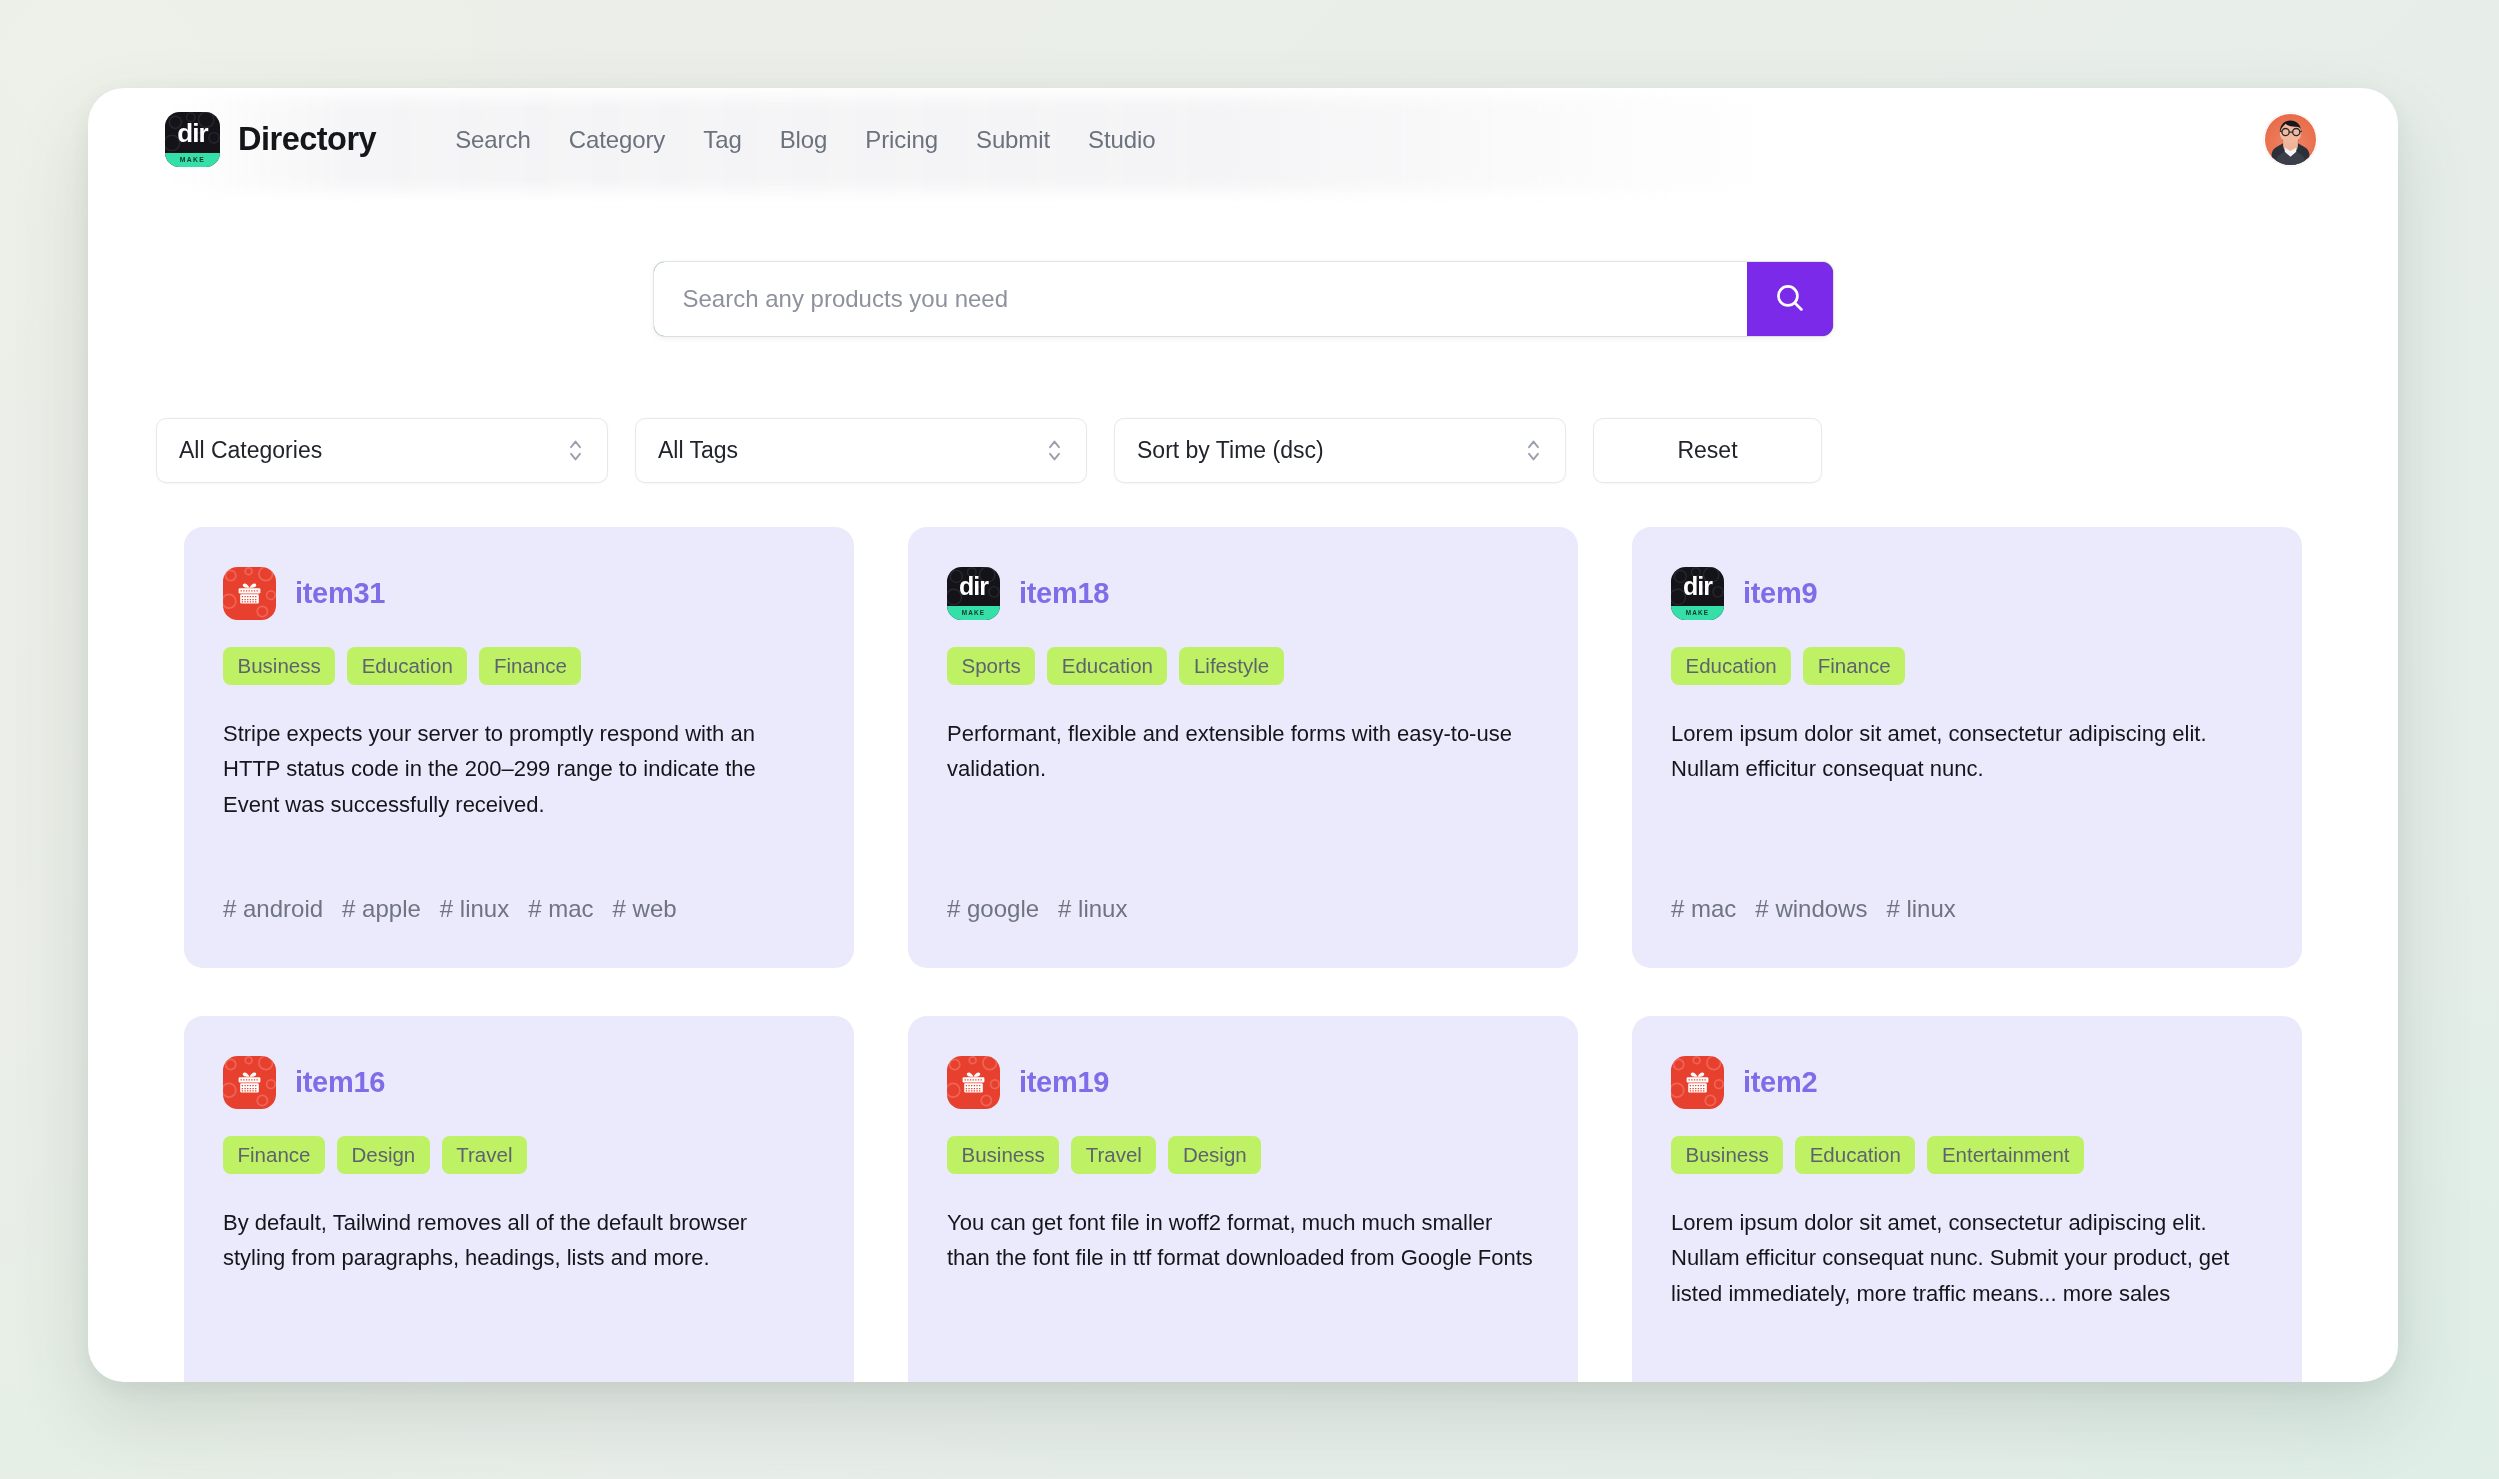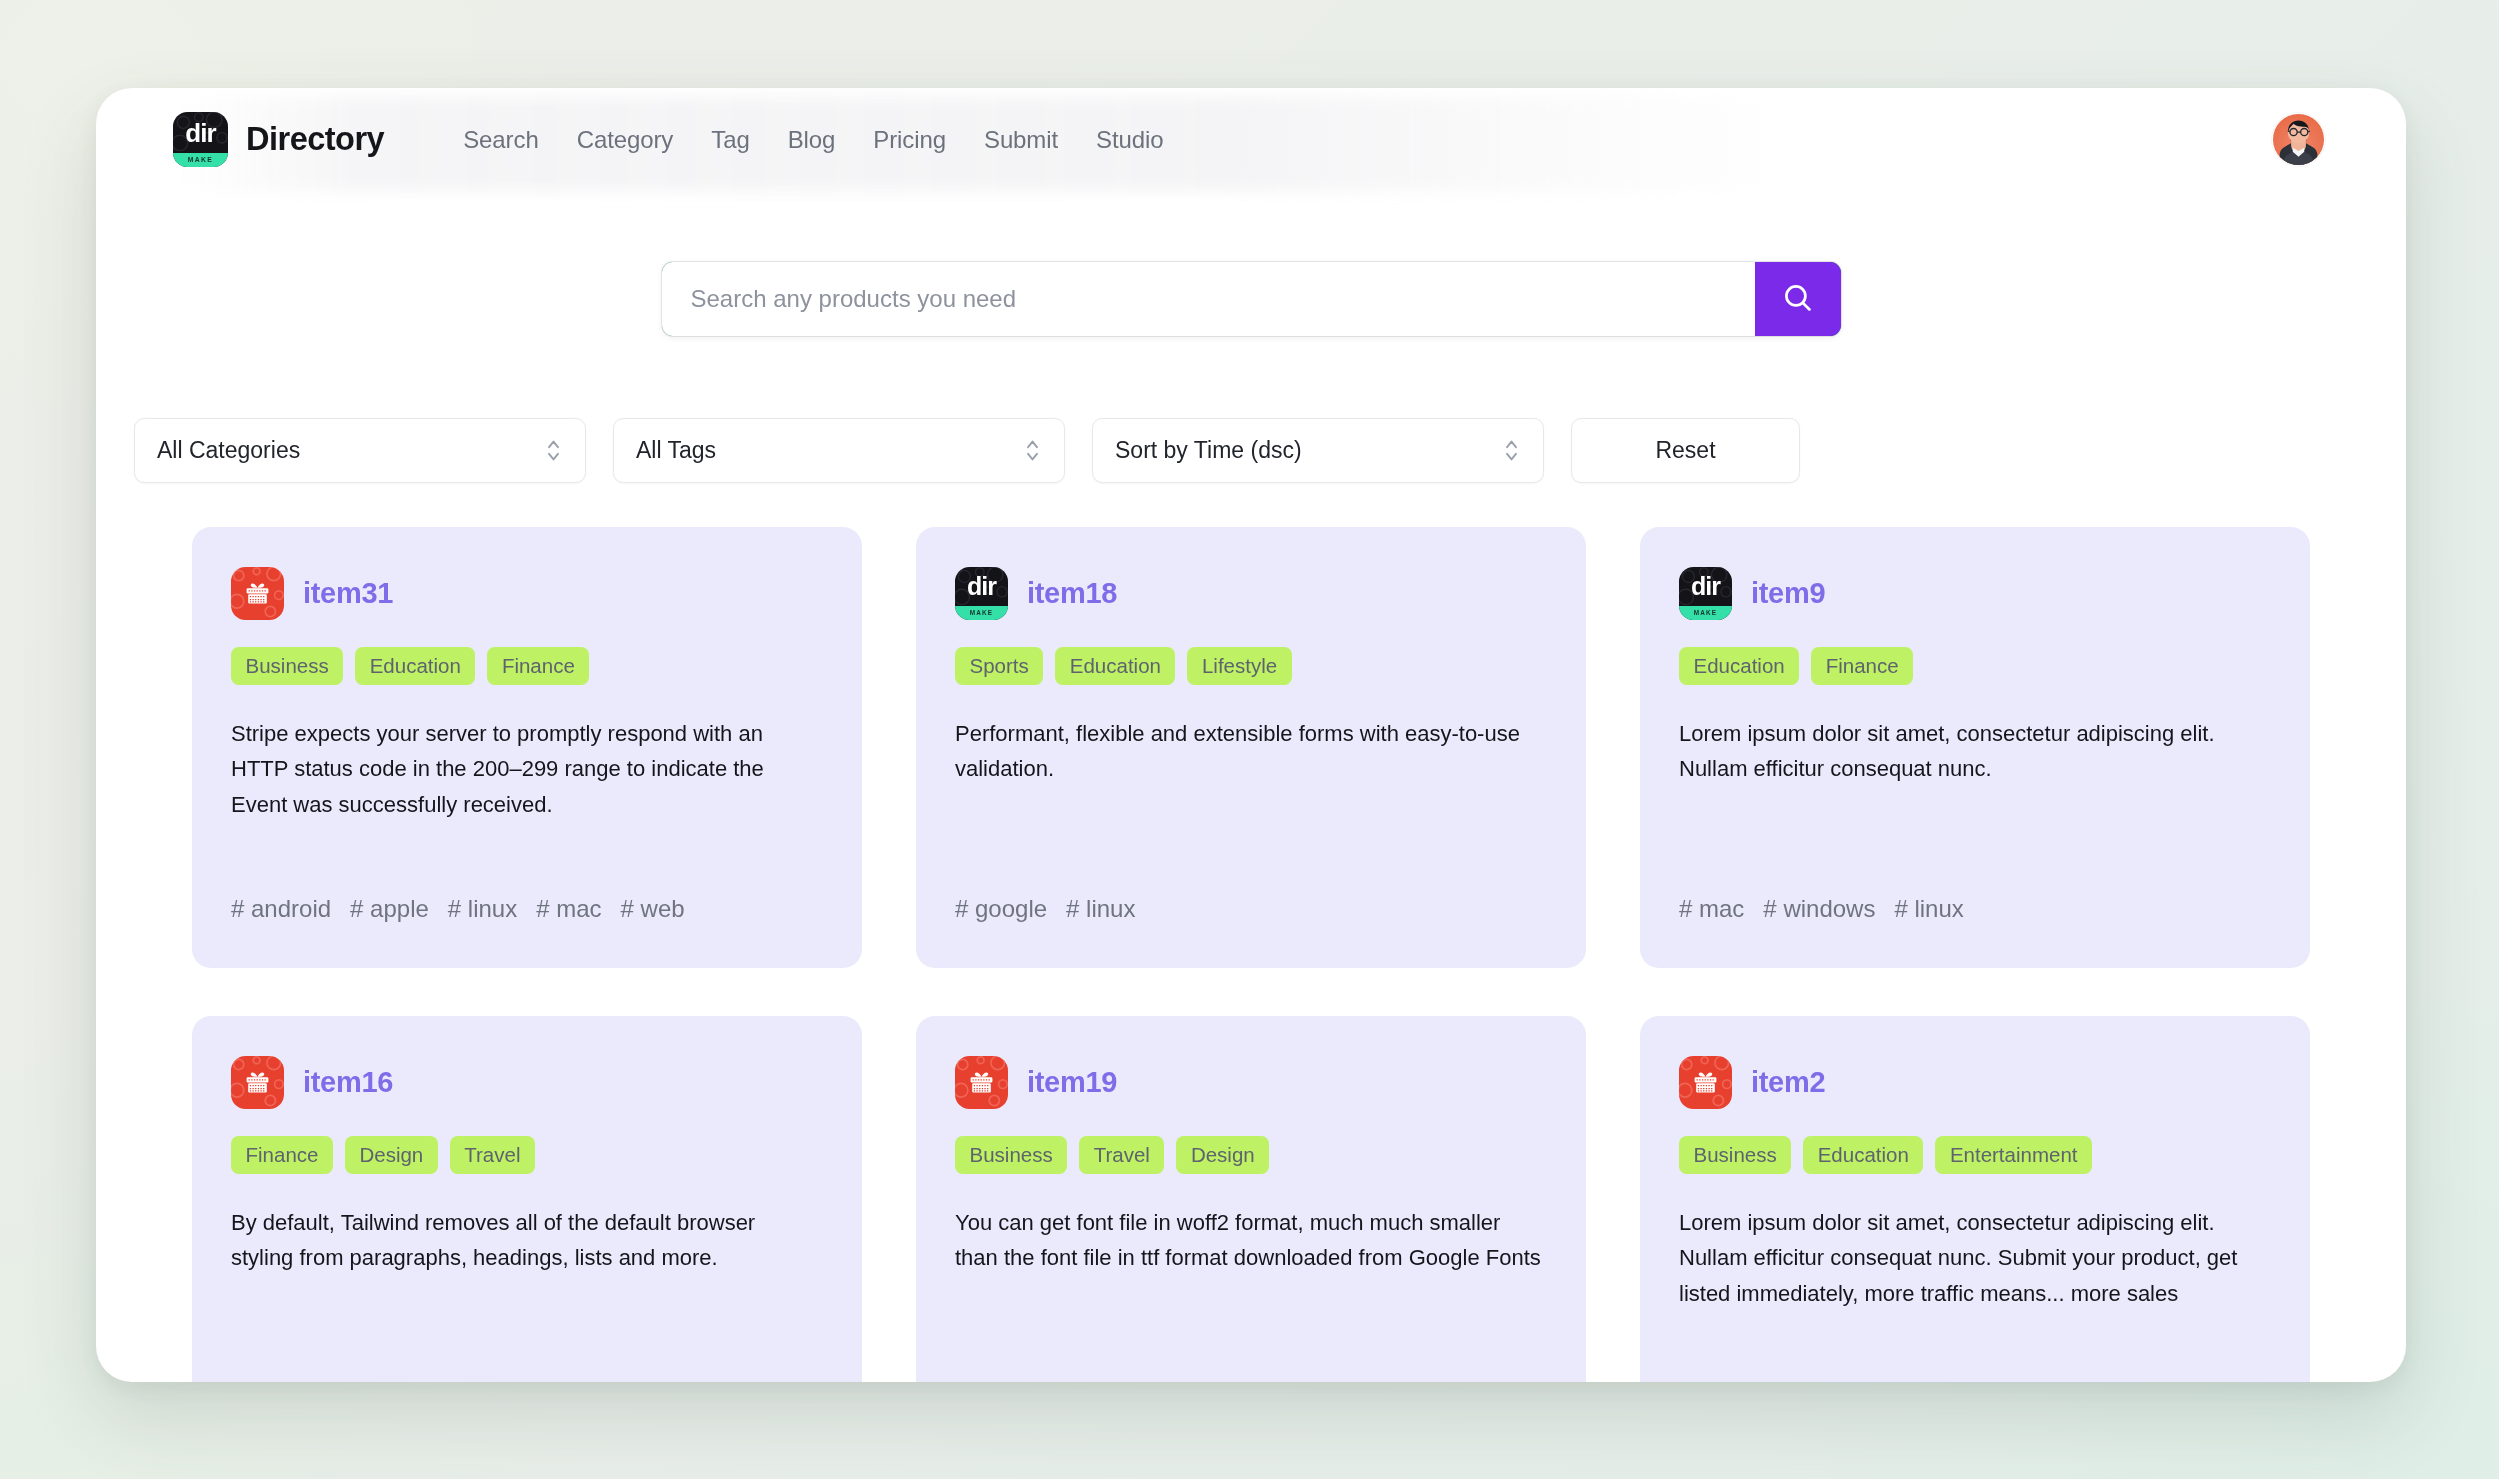--- a/index.html
+++ b/index.html
@@ -15,21 +15,21 @@
     background:
       radial-gradient(ellipse 770px 599px at 4% 4%, #eef1e9 0%, rgba(238,241,233,0) 60%),
       radial-gradient(ellipse 1027px 770px at 97% 96%, #dfeee6 0%, rgba(223,238,230,0) 62%),
       radial-gradient(ellipse 941px 684px at 2% 97%, #e6efe6 0%, rgba(230,239,230,0) 60%),
       linear-gradient(135deg, #ecefe8 0%, #eaeee9 40%, #e3eee9 100%);
   }
 
   
   .window {
     position: absolute;
-    left: 96px;
+    left: 88px;
     top: 88px;
     width: 2310px;
     height: 1294px;
     background: #ffffff;
     border-radius: 36px;
     box-shadow: 0 34px 77px rgba(60,80,70,0.16), 0 5.1px 19px rgba(60,80,70,0.07);
     overflow: hidden;
   }
 
   
@@ -151,21 +151,21 @@
     background: #7a2ae8;
     display: flex; align-items: center; justify-content: center;
     cursor: pointer;
   }
 
   
   .filters {
     display: flex;
     gap: 27px;
     margin: 82px 0 0 0;
-    padding: 0 38px;
+    padding: 0 68px;
   }
   .select-box {
     position: relative;
     height: 65px;
     background: #fff;
     border: 0.9px solid #e7e8ec;
     border-radius: 10.3px;
     display: flex;
     align-items: center;
     padding: 0 22px;

